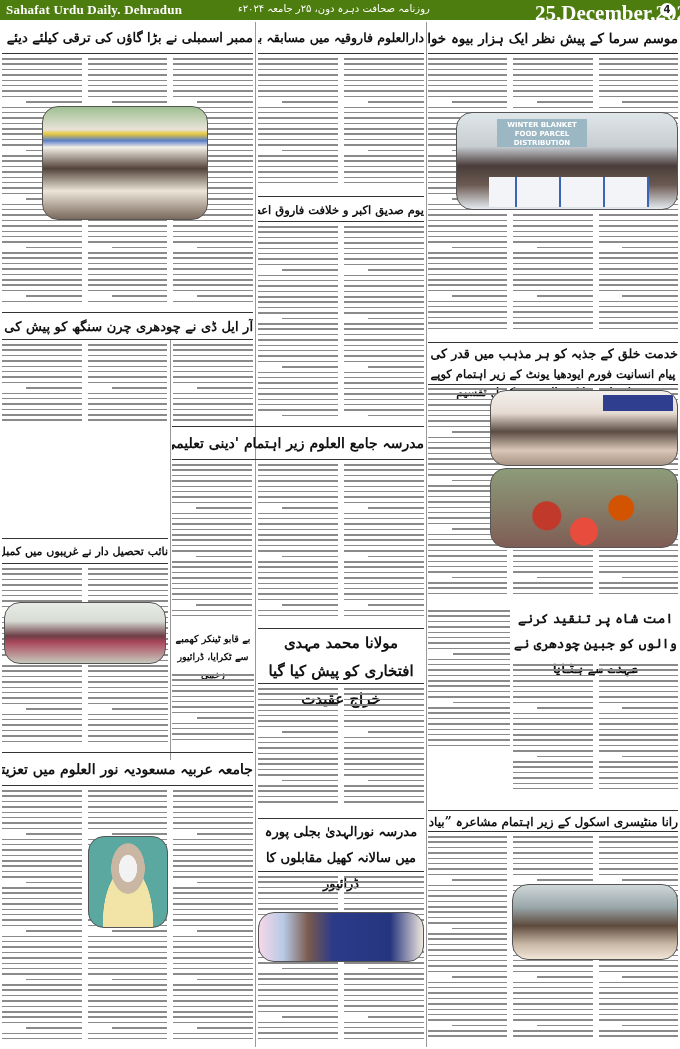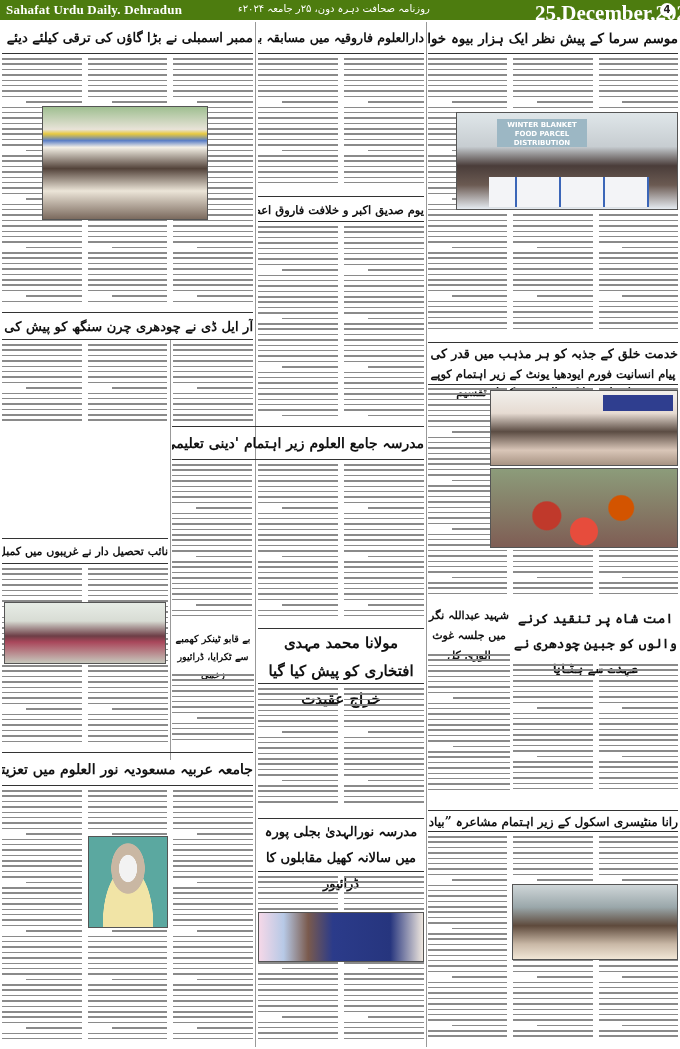--- a/index.html
+++ b/index.html
@@ -15,21 +15,21 @@
   .article { position: absolute; overflow: hidden; }
   .headline { direction: rtl; text-align: center; font-family: "DejaVu Serif", serif; font-weight: bold; color: #111; white-space: nowrap; overflow: hidden; border-bottom: 1px solid #333; }
   .sub { direction: rtl; text-align: center; font-family: "DejaVu Serif", serif; font-weight: bold; color: #111; }
   .body-text { direction: rtl; position: relative; overflow: hidden; }
   .body-text .line { height: 1.5px; background: #8a8a8a; margin: 0 0 3.9px 0; }
   .cols { display: flex; flex-direction: row-reverse; gap: 6px; height: 100%; }
   .col { flex: 1; overflow: hidden; }
   .col .line { height: 1.5px; background: #8a8a8a; margin-bottom: 3.9px; }
   .col .line.short { width: 70%; margin-left: auto; }
 
-  .photo { position: absolute; border: 1px solid #555; border-radius: 0; overflow: hidden; }
+  .photo { position: absolute; border: 1px solid #555; border-radius: 16px; overflow: hidden; }
   .vrule { position: absolute; width: 1px; background: #999; }
 </style>
 </head>
 <body>
 
 <div class="masthead">
   <span class="mast-left">Sahafat Urdu Daily. Dehradun</span>
   <span class="mast-mid">روزنامہ صحافت دہرہ دون، ۲۵ر جامعہ ۲۰۲۴ء</span>
   <span class="mast-date">25,December,2024</span>
   <span class="mast-page">4</span>
@@ -340,21 +340,20 @@
         </div>
       </div>
   </div>
   <div class="photo" style="left:62px; top:48px; width:188px; height:76px; background:linear-gradient(180deg,#f2f0ec 0%,#e6dbd2 30%,#5b4c43 55%,#d9c6b8 80%,#a89484 100%);">
     <div style="position:absolute; right:4px; top:4px; width:70px; height:16px; background:#2f3e8f;"></div>
   </div>
   <div class="photo" style="left:62px; top:126px; width:188px; height:80px; background:radial-gradient(circle at 30% 60%,#c0392b 0 10%,transparent 11%),radial-gradient(circle at 70% 50%,#d35400 0 9%,transparent 10%),radial-gradient(circle at 50% 80%,#e74c3c 0 12%,transparent 13%),linear-gradient(180deg,#8c9c7a,#7f5d54);"></div>
 </div>
 
 <div class="article" style="left:428px; top:606px; width:82px; height:192px;">
-  <div class="sub" style="font-size:11px; height:44px; line-height:20px; white-space:normal;">شہید عبداللہ نگر میں جلسہ غوث الوری کل</div>
   <div class="body-text" style="height:144px; margin-top:4px;">
     <div class="cols" id="c-shaheed">
         <div class="col">
           <div class="line"></div>
           <div class="line"></div>
           <div class="line"></div>
           <div class="line"></div>
           <div class="line"></div>
           <div class="line"></div>
           <div class="line"></div>

